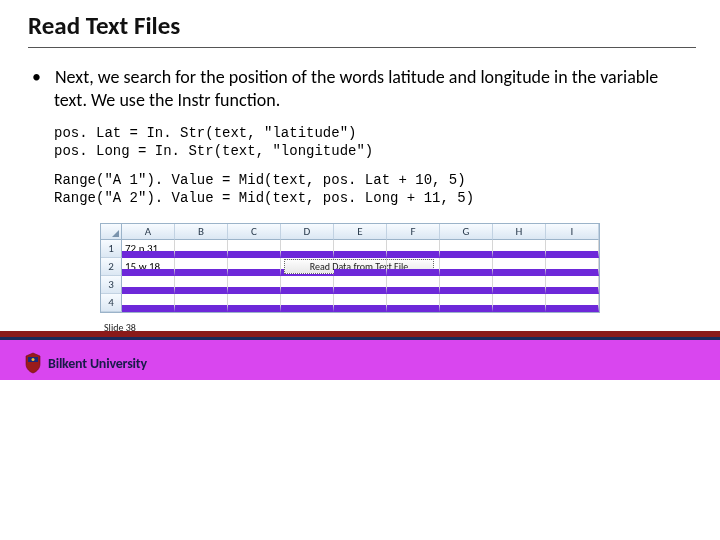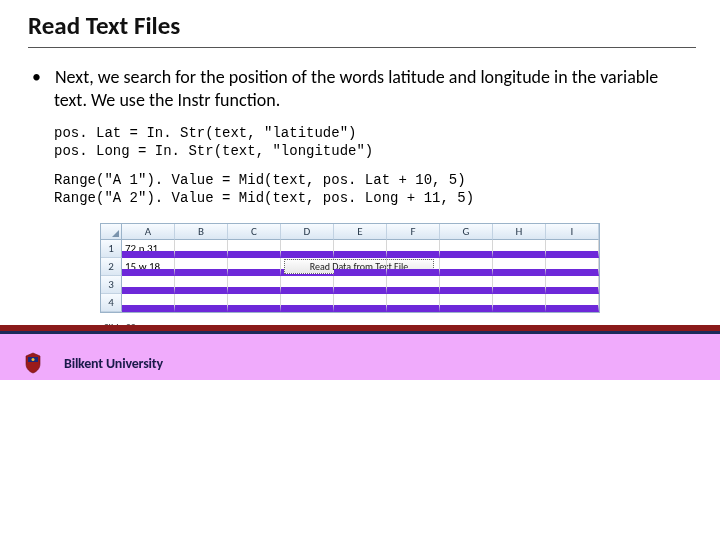--- a/index.html
+++ b/index.html
@@ -20,21 +20,21 @@
   .hdr-corner::after { content:""; position:absolute; right:2px; bottom:2px; width:0; height:0; border-left:7px solid transparent; border-bottom:7px solid #7a93ac; }
   .col-hdr { flex: 0 0 53px; height: 16px; background: linear-gradient(#f7fbff,#dbe7f3); border-right: 1px solid #c2d2e2; border-bottom: 1px solid #9bb3c9; text-align: center; color: #2a3b4d; line-height: 16px; }
   .row-hdr { width: 22px; height: 18px; background: linear-gradient(#f7fbff,#dbe7f3); border-right: 1px solid #9bb3c9; border-bottom: 1px solid #c2d2e2; text-align: center; color: #2a3b4d; line-height: 18px; }
   .cell { flex: 0 0 53px; height: 18px; border-right: 1px solid #d6d6d6; border-bottom: 7px solid #6d28d9; padding: 0 3px; line-height: 18px; overflow: hidden; position: relative; }
   .btn-cell { position: absolute; left: 3px; top: 1px; width: 150px; height: 15px; border: 1px dotted #6a6a6a; background: linear-gradient(#fdfdfd,#e8e8e8); font-size: 10px; text-align: center; line-height: 13px; color: #222; }
   
   .footer { position: absolute; left: 0; right: 0; bottom: 0; }
   .footer-bar-red { height: 6px; background: #8a1a1a; }
   .footer-bar-navy { height: 3px; background: #1a2a5a; }
   .slidenum { position: absolute; left: 104px; bottom: 46px; font-size: 10px; color: #222; text-align: right; }
-  .logo-row { display: flex; align-items: center; gap: 22px; padding: 18px 0 6px 24px; background:#f0abfc; }
+  .logo-row { display: flex; align-items: center; gap: 6px; padding: 12px 0 6px 24px; background:#d946ef; }
   .crest { width: 18px; height: 22px; position: relative; }
   .crest svg { width: 18px; height: 22px; }
   .uni-name { font-weight: 700; font-size: 14px; color: #1a1a4a; letter-spacing: -0.2px; }
 </style>
 </head>
 <body>
 
 <div class="slide">
 
   <div class="title">Read Text Files</div>

